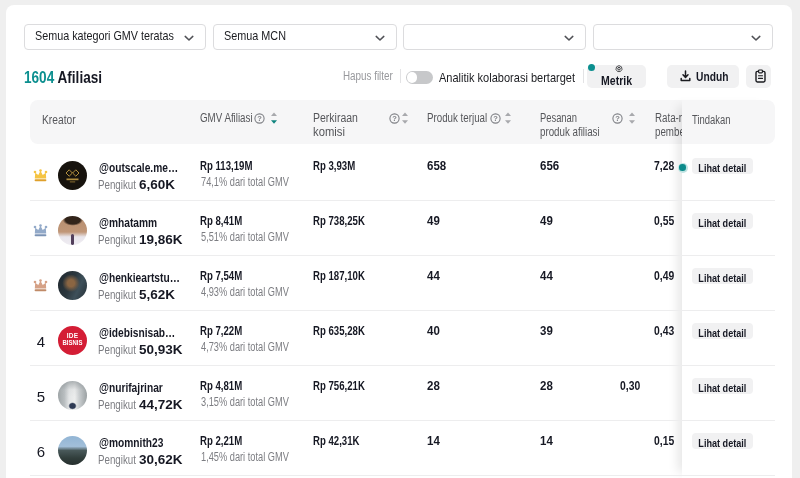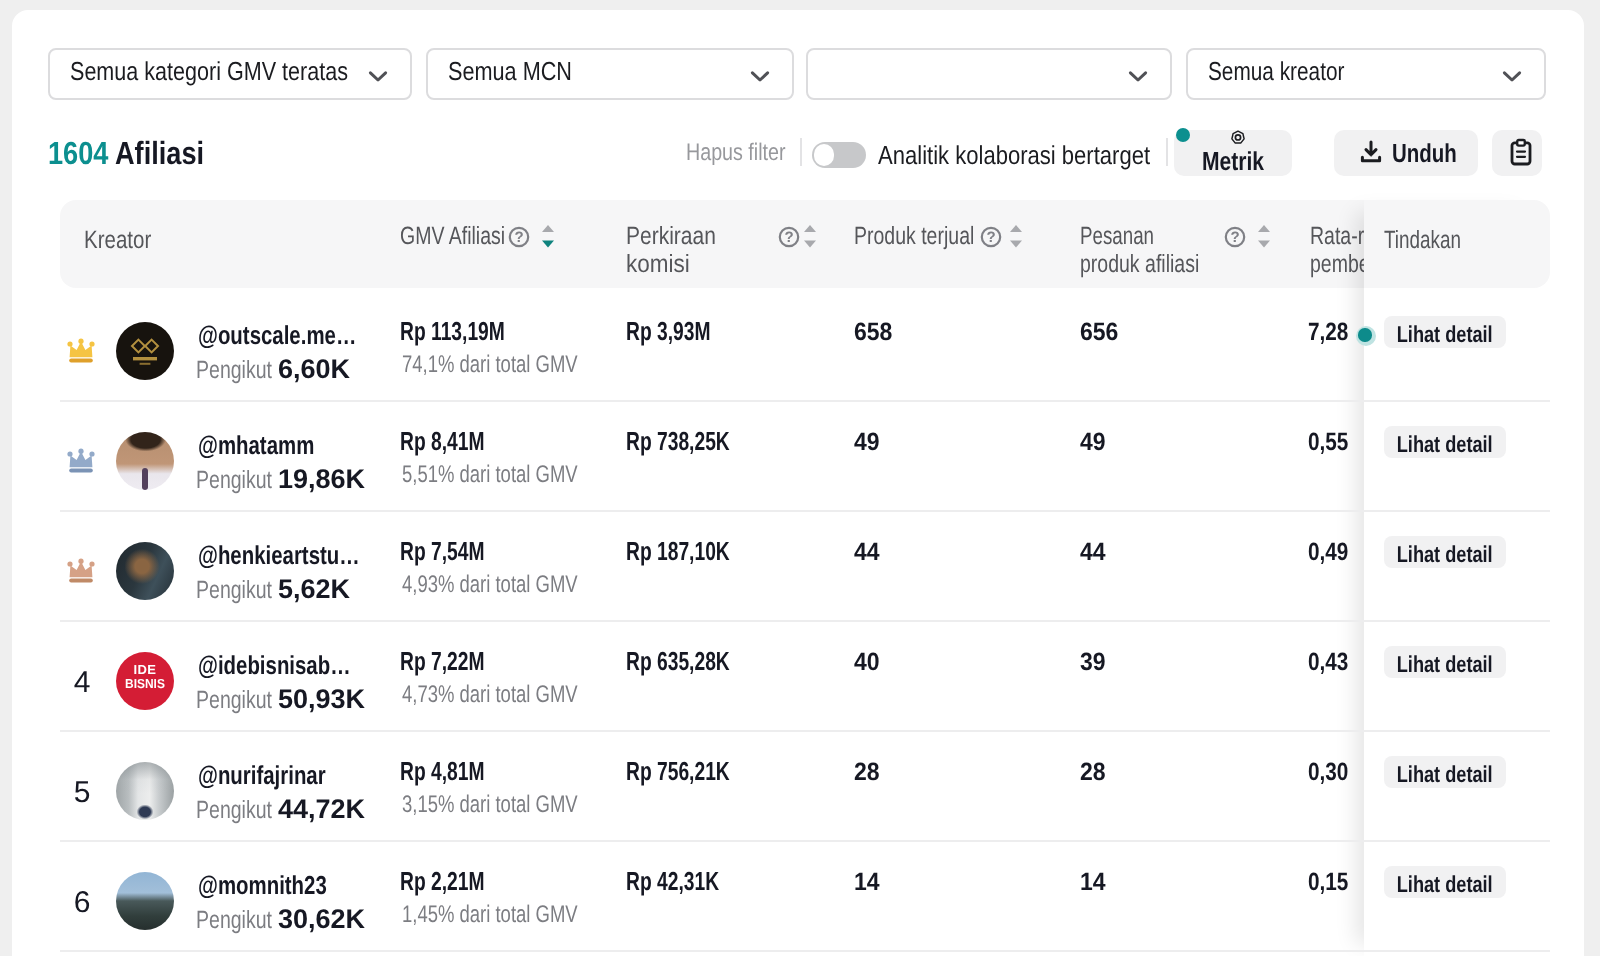--- a/index.html
+++ b/index.html
@@ -42,21 +42,20 @@
   <svg class="chev" style="right:11.5px;" width="10" height="7" viewBox="0 0 10 7">
       <polyline points="1.2,1.4 5,5 8.8,1.4" fill="none" stroke="#505156" stroke-width="1.5" stroke-linecap="round" stroke-linejoin="round"></polyline>
     </svg>
 </div>
 <div class="dd" style="left:403px;width:183px;">
   <svg class="chev" style="right:11.5px;" width="10" height="7" viewBox="0 0 10 7">
       <polyline points="1.2,1.4 5,5 8.8,1.4" fill="none" stroke="#505156" stroke-width="1.5" stroke-linecap="round" stroke-linejoin="round"></polyline>
     </svg>
 </div>
 <div class="dd" style="left:593px;width:180px;">
-  <span class="lbl"><span class="sx" style="transform:scaleX(0.8);">Semua kreator</span></span>
   <svg class="chev" style="right:11.5px;" width="10" height="7" viewBox="0 0 10 7">
       <polyline points="1.2,1.4 5,5 8.8,1.4" fill="none" stroke="#505156" stroke-width="1.5" stroke-linecap="round" stroke-linejoin="round"></polyline>
     </svg>
 </div>
 
 <div class="abs" style="left:24px;top:67px;height:22px;line-height:22px;font-size:16px;font-weight:bold;">
   <span class="sx" style="transform:scaleX(0.849);"><span style="color:#0c8f8f;">1604</span> <span style="color:#161823;">Afiliasi</span></span>
 </div>
 <div class="abs" style="left:342.5px;top:68.5px;height:14px;line-height:14px;font-size:12px;font-weight:500;color:#97989c;">
   <span class="sx" style="transform:scaleX(0.82);">Hapus filter</span>
@@ -227,21 +226,21 @@
 <div class="rank" style="top:388.5px;line-height:16px;">5</div>
 <div class="avatar" style="top:381.0px;background:radial-gradient(ellipse 17% 15% at 50% 86%, #2e3a54 0 55%, rgba(46,58,84,0) 85%), linear-gradient(180deg, rgba(120,128,132,0.55) 0%, rgba(170,176,180,0.1) 30%, rgba(0,0,0,0) 55%), linear-gradient(90deg,#9fa5a7 0%,#b9bec0 22%,#e3e5e6 38%,#eceded 58%,#c8ccce 74%,#9aa0a2 100%);"></div>
 <div class="name" style="top:380.0px;line-height:16px;"><span class="sx" style="transform:scaleX(0.785);">@nurifajrinar</span></div>
 <div class="peng" style="top:397.7px;line-height:15px;"><span class="sx" style="transform:scaleX(0.781);">Pengikut</span></div>
 <div class="pengv" style="top:397.2px;line-height:16px;"><span class="sx" style="transform:scaleX(1);">44,72K</span></div>
 <div class="abs val" style="left:200px;top:378.0px;line-height:15px;"><span class="sx" style="transform:scaleX(0.74);">Rp 4,81M</span></div>
 <div class="abs sub" style="left:200.5px;top:395.0px;line-height:15px;"><span class="sx" style="transform:scaleX(0.77);">3,15% dari total GMV</span></div>
 <div class="abs val" style="left:313px;top:378.0px;line-height:15px;"><span class="sx" style="transform:scaleX(0.74);">Rp 756,21K</span></div>
 <div class="abs num" style="left:427px;top:378.0px;line-height:15px;"><span class="sx" style="transform:scaleX(0.92);">28</span></div>
 <div class="abs num" style="left:540px;top:378.0px;line-height:15px;"><span class="sx" style="transform:scaleX(0.92);">28</span></div>
-<div class="abs num" style="left:654px;top:378.0px;line-height:15px;text-align:center;"><span class="sx" style="transform:scaleX(0.83);">0,30</span></div>
+<div class="abs num" style="left:620px;top:378.0px;line-height:15px;text-align:center;"><span class="sx" style="transform:scaleX(0.83);">0,30</span></div>
 <div class="btn-ld" style="top:378.3px;"><span>Lihat detail</span></div>
 <div class="sep" style="top:419.5px;"></div>
 
 <div class="rank" style="top:443.5px;line-height:16px;">6</div>
 <div class="avatar" style="top:436.0px;background:linear-gradient(180deg,#92b5d5 0%,#a2bfd9 36%,#49595a 50%,#313e3c 76%,#262f2e 100%);"></div>
 <div class="name" style="top:435.0px;line-height:16px;"><span class="sx" style="transform:scaleX(0.785);">@momnith23</span></div>
 <div class="peng" style="top:452.7px;line-height:15px;"><span class="sx" style="transform:scaleX(0.781);">Pengikut</span></div>
 <div class="pengv" style="top:452.2px;line-height:16px;"><span class="sx" style="transform:scaleX(1);">30,62K</span></div>
 <div class="abs val" style="left:200px;top:433.0px;line-height:15px;"><span class="sx" style="transform:scaleX(0.74);">Rp 2,21M</span></div>
 <div class="abs sub" style="left:200.5px;top:450.0px;line-height:15px;"><span class="sx" style="transform:scaleX(0.77);">1,45% dari total GMV</span></div>

